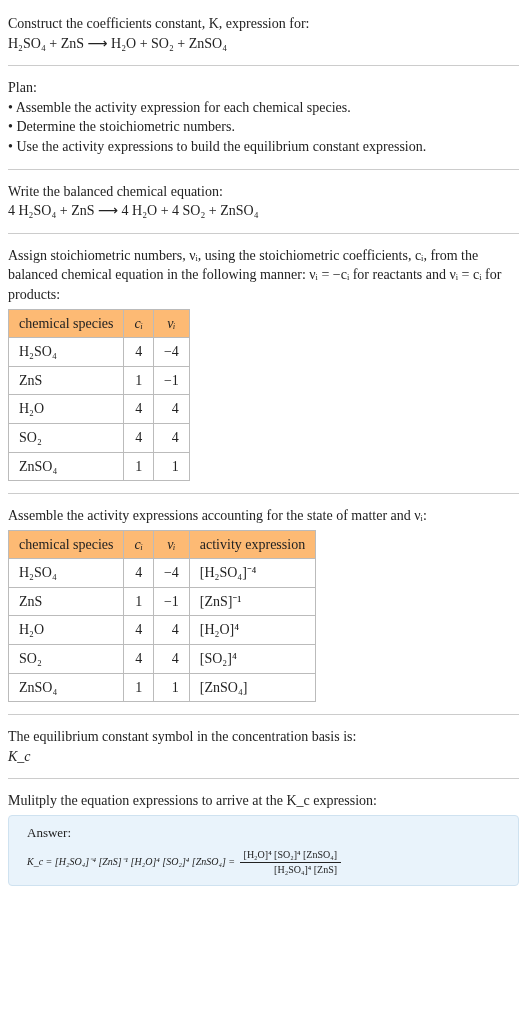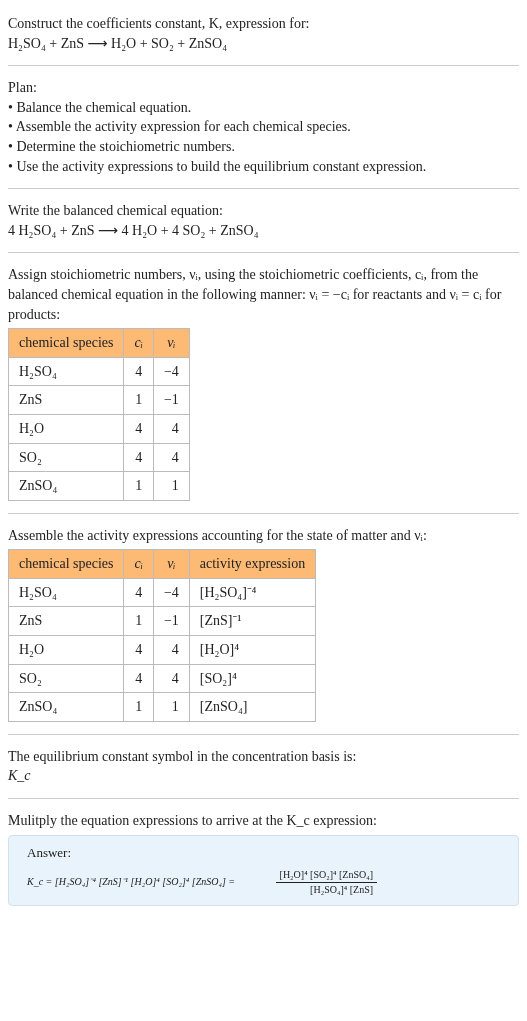--- a/index.html
+++ b/index.html
@@ -51,21 +51,20 @@
   .frac {
     display: inline-block;
     vertical-align: middle;
     text-align: center;
     margin: 0 2px;
   }
   .frac .num {
     display: block;
     border-bottom: 1px solid #222;
     padding: 0 4px;
-    margin-left: 36px;
   }
   .frac .den {
     display: block;
     padding: 0 4px;
     text-align: right;
   }
   .eqline {
     white-space: nowrap;
     font-size: 10px;
   }
@@ -75,21 +74,20 @@
 
 <div class="section">
   <div>Construct the coefficients constant, K, expression for:</div>
   <div>H₂SO₄ + ZnS ⟶ H₂O + SO₂ + ZnSO₄</div>
 </div>
 
 <hr class="sep">
 
 <div class="section">
   <div>Plan:</div>
-  <div>• Balance the chemical equation.</div>
   <div>• Assemble the activity expression for each chemical species.</div>
   <div>• Determine the stoichiometric numbers.</div>
   <div>• Use the activity expressions to build the equilibrium constant expression.</div>
 </div>
 
 <hr class="sep">
 
 <div class="section">
   <div>Write the balanced chemical equation:</div>
   <div>4 H₂SO₄ + ZnS ⟶ 4 H₂O + 4 SO₂ + ZnSO₄</div>

